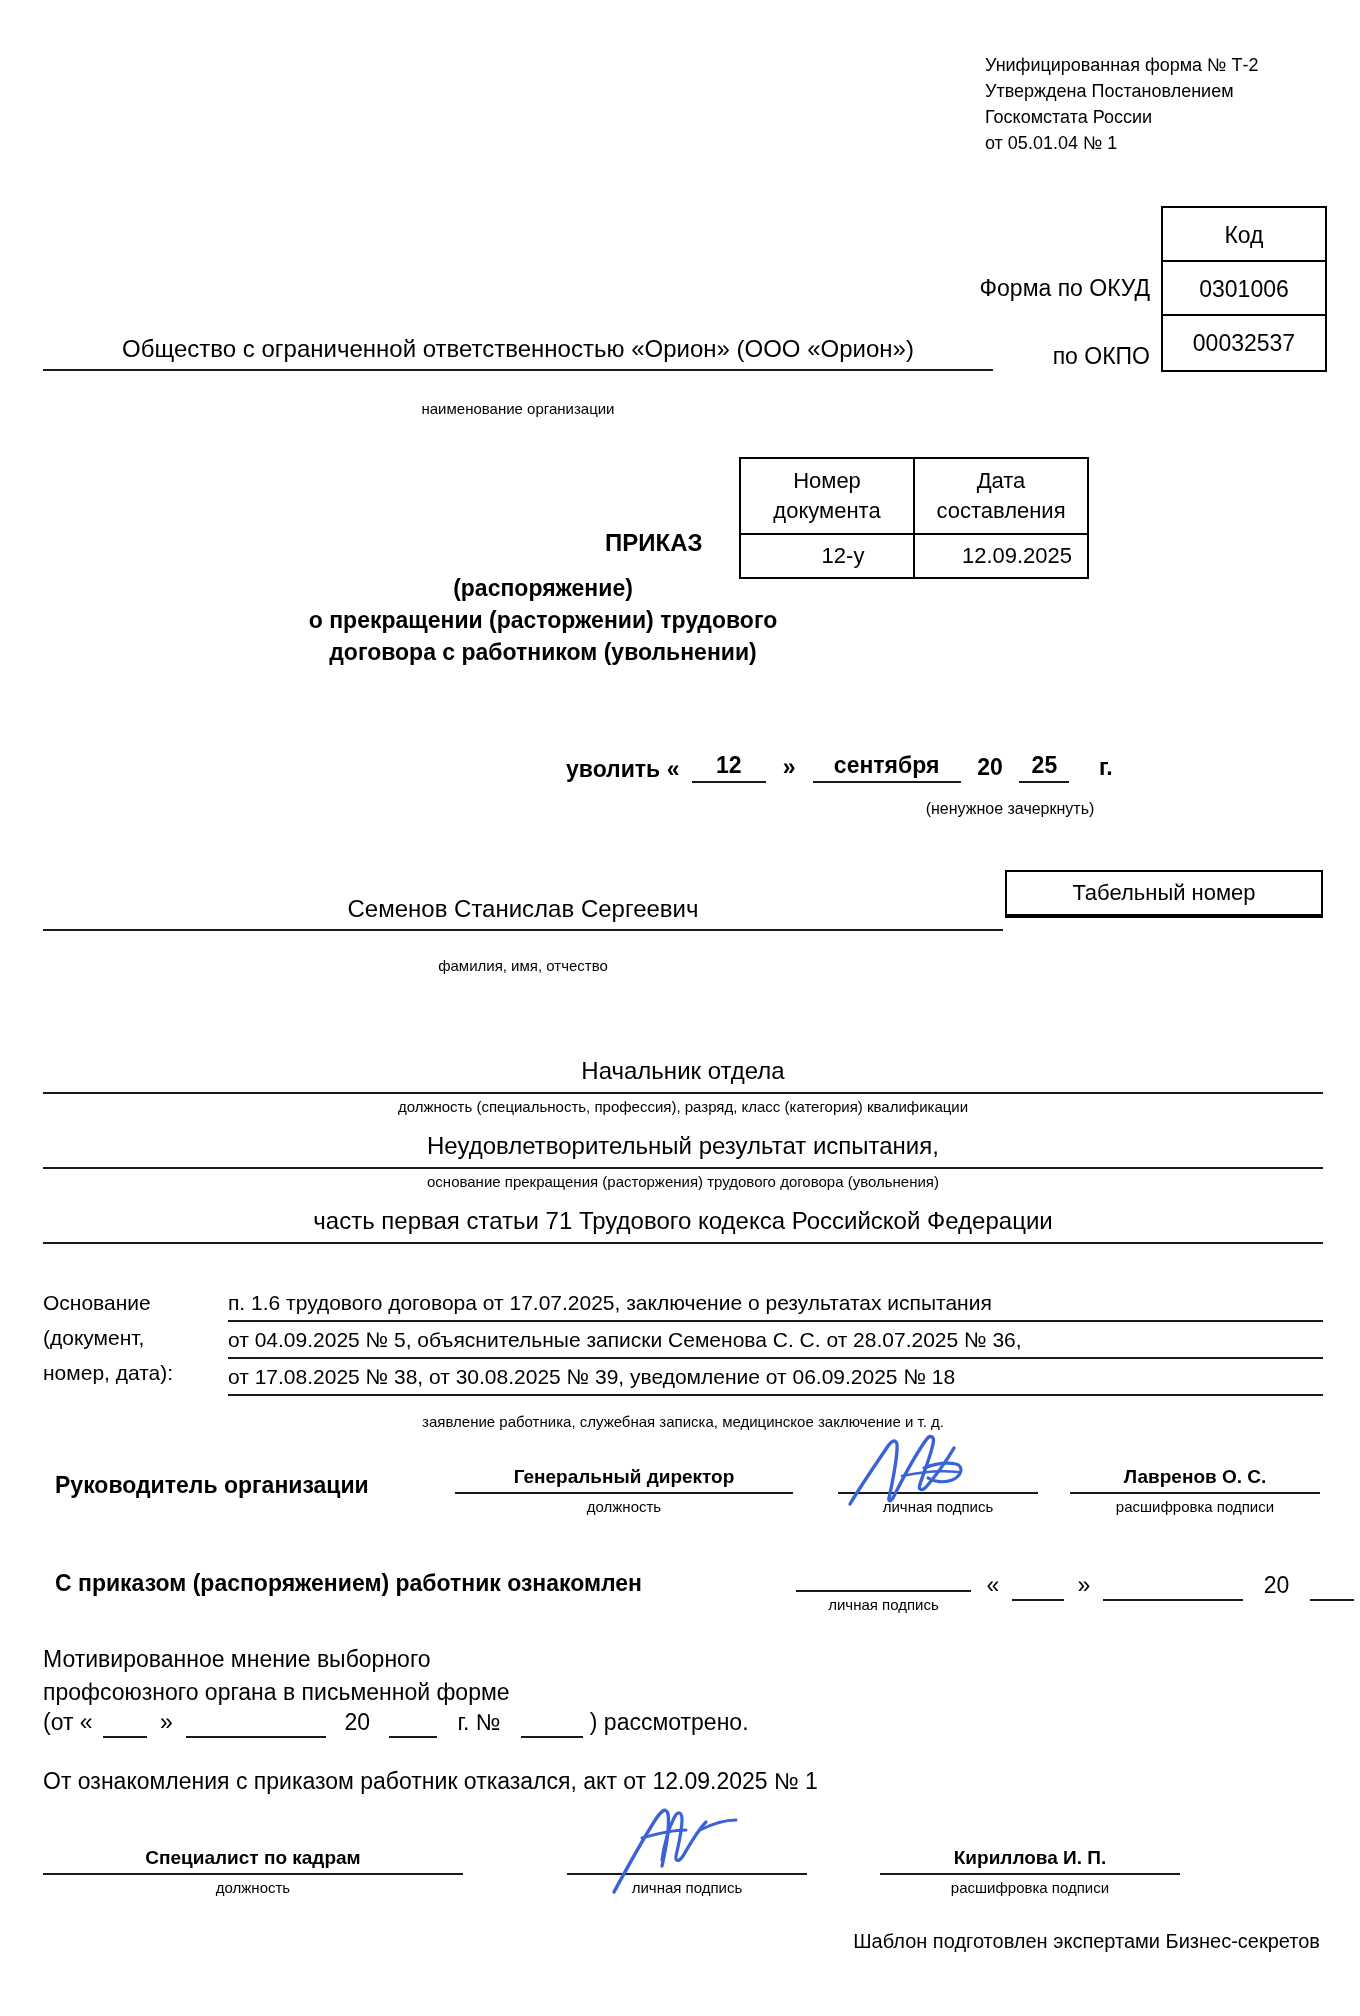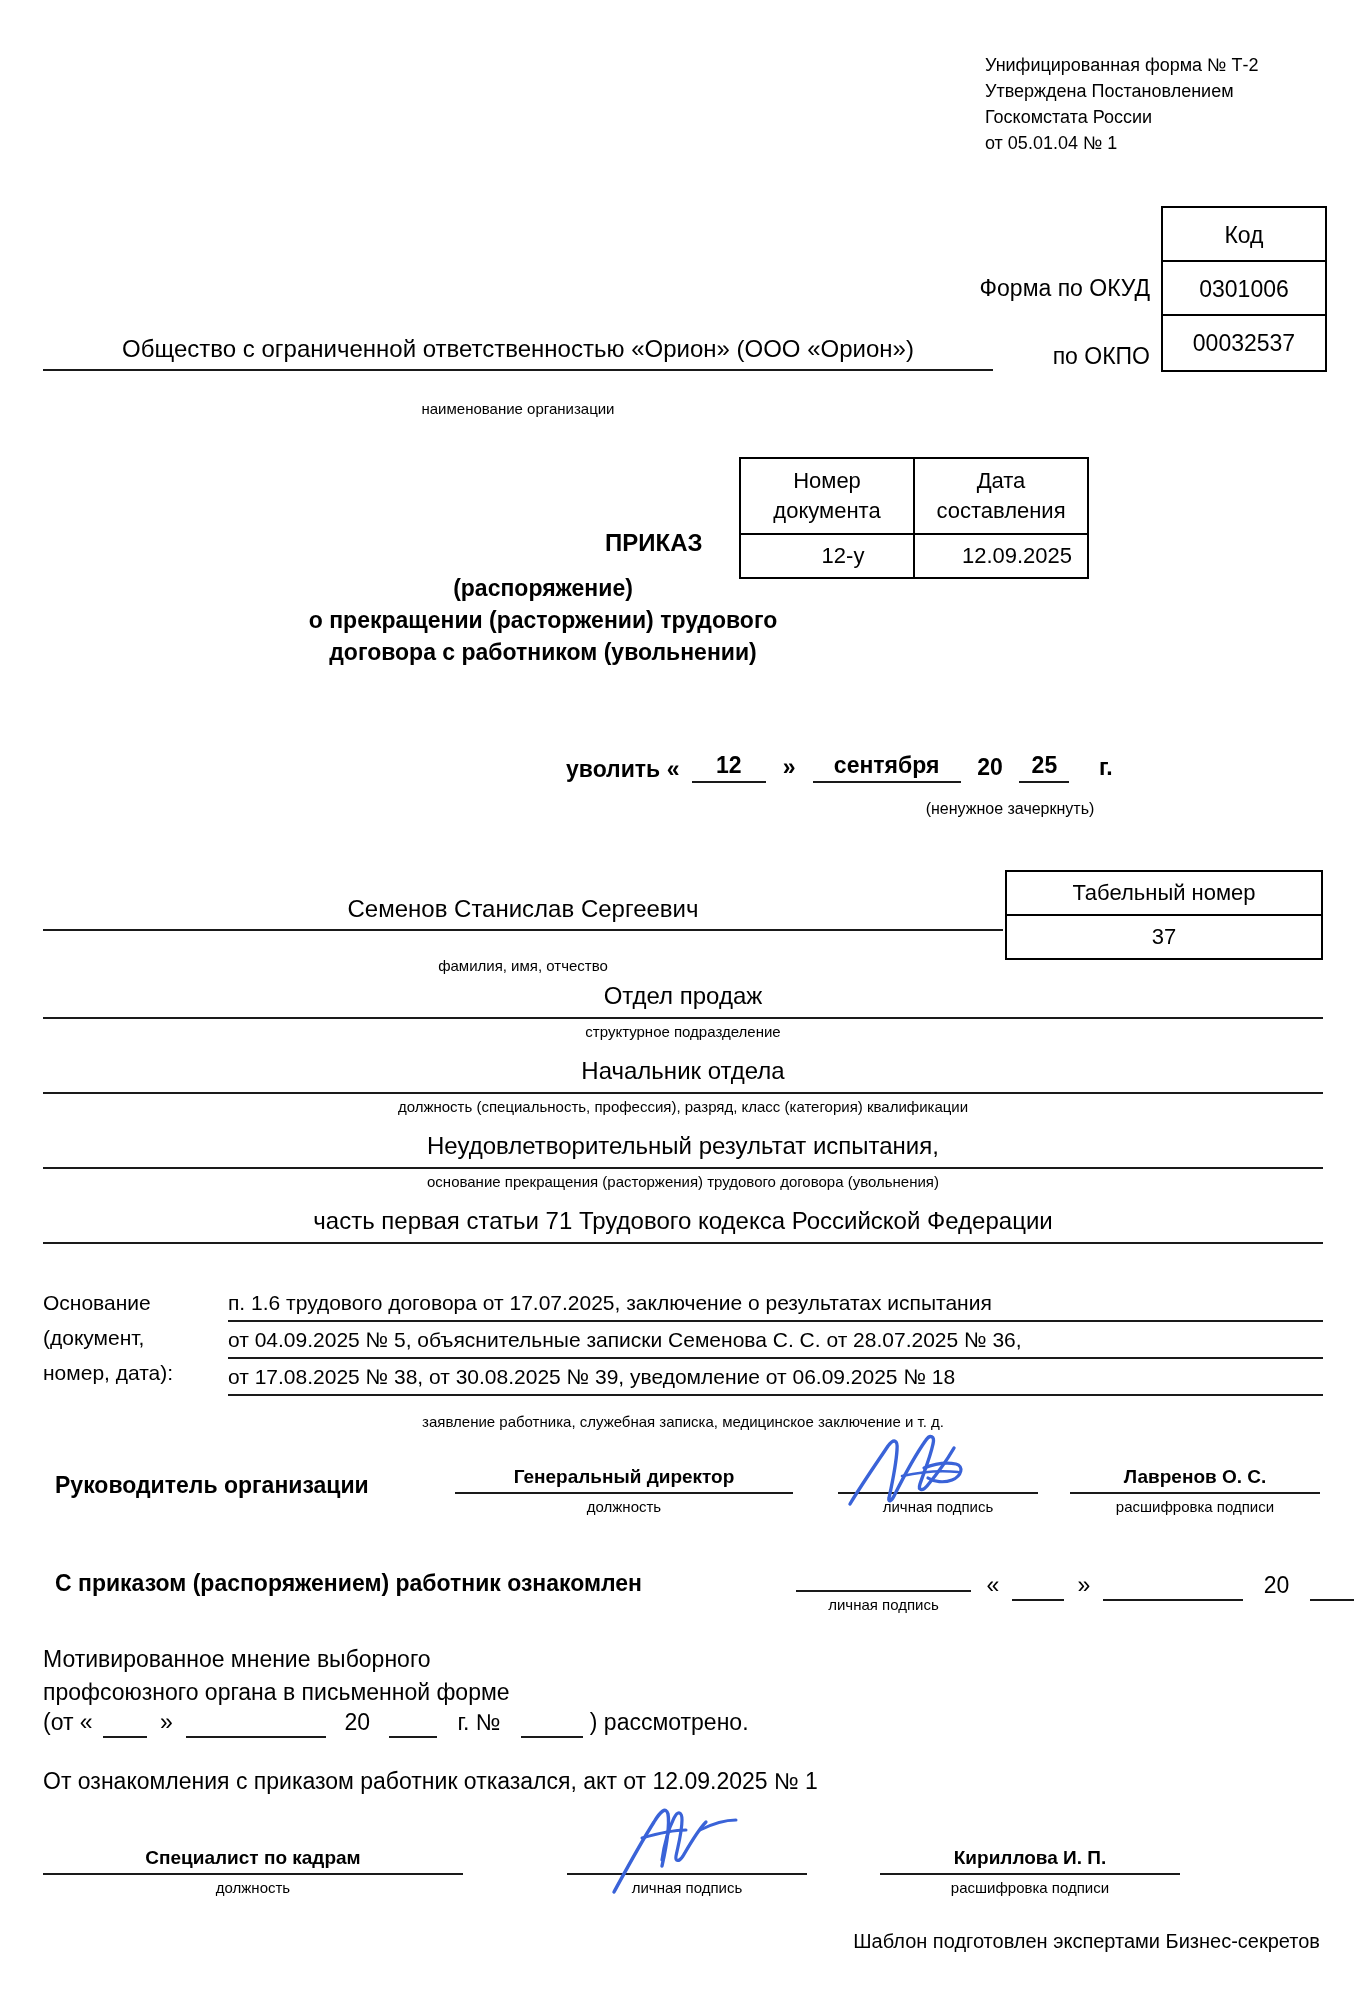--- a/index.html
+++ b/index.html
@@ -355,34 +355,28 @@
     <span class="fld" style="width:148px;">сентября</span>
     <span class="nofld" style="width:46px;">20</span>
     <span class="fld" style="width:50px;">25</span>
     <span class="nofld" style="width:60px;">г.</span>
   </div>
 
   <div class="nenuzhnoe">(ненужное зачеркнуть)</div>
 
   <div class="tabelbox">
     <div class="t-head">Табельный номер</div>
-    <div class="t-val">37</div>
   </div>
 
   <div class="name-line">
     <div class="val">Семенов Станислав Сергеевич</div>
     <div class="rule"></div>
   </div>
   <div style="position:absolute; left:43px; top:957px; width:960px; text-align:center; font-size:15px;">фамилия, имя, отчество</div>
 
-  <div class="generic-field" style="top:982px;">
-    <div class="val">Отдел продаж</div>
-    <div class="rule"></div>
-    <div class="cap">структурное подразделение</div>
-  </div>
 
   <div class="generic-field" style="top:1057px;">
     <div class="val">Начальник отдела</div>
     <div class="rule"></div>
     <div class="cap">должность (специальность, профессия), разряд, класс (категория) квалификации</div>
   </div>
 
   <div class="generic-field" style="top:1132px;">
     <div class="val">Неудовлетворительный результат испытания,</div>
     <div class="rule"></div>

